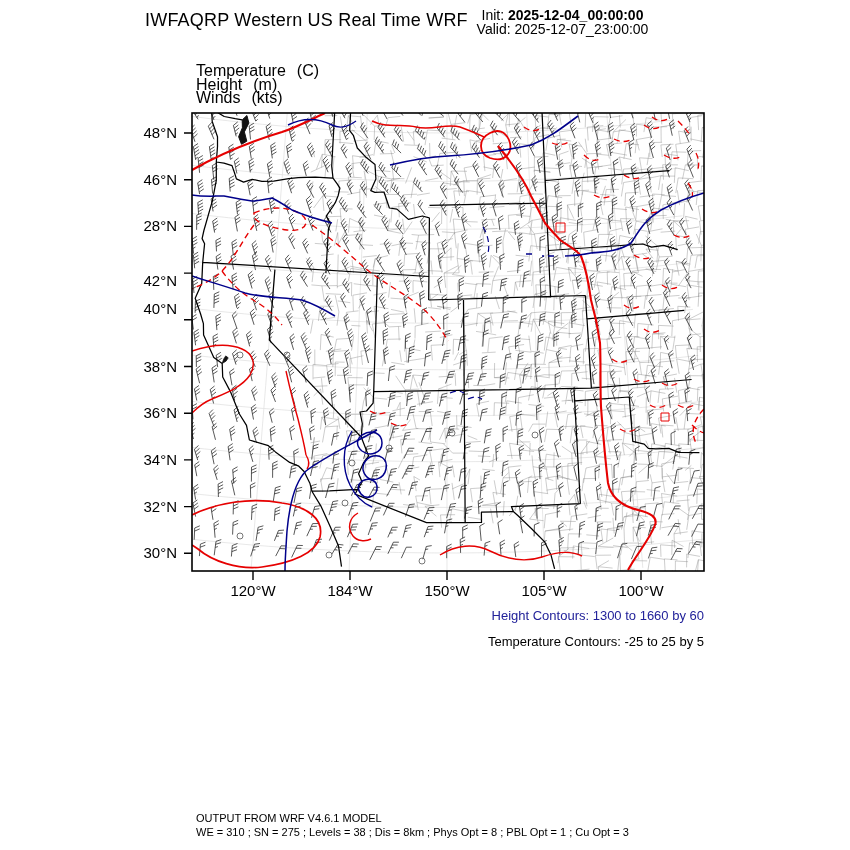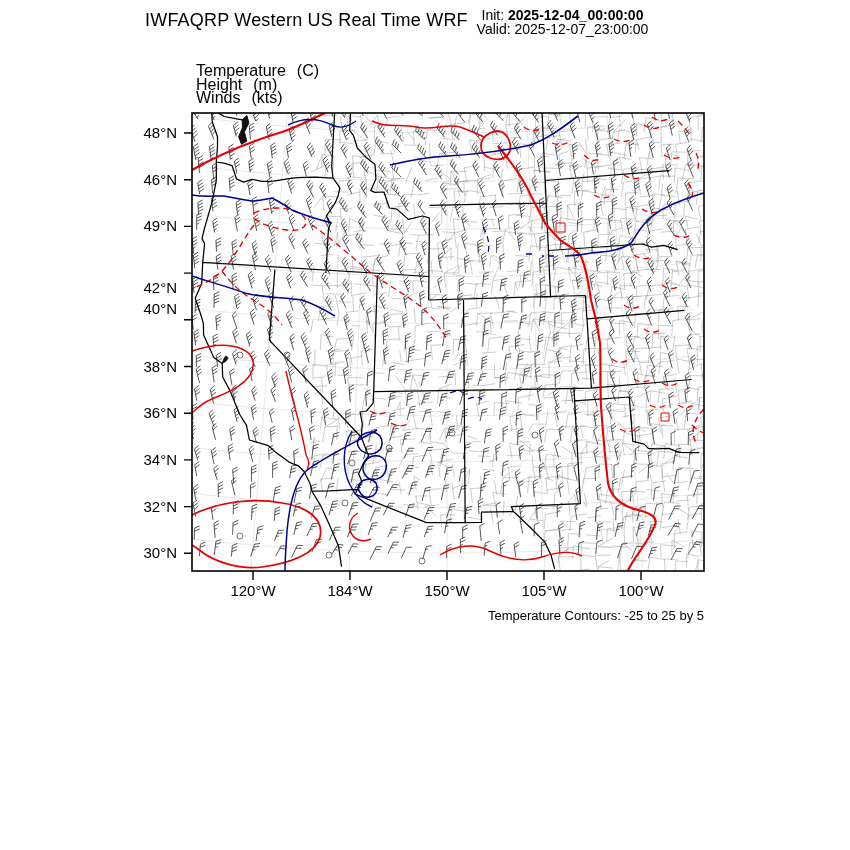--- a/index.html
+++ b/index.html
@@ -94,33 +94,38 @@
         <circle cx="48" cy="242" r="3" stroke="#555" stroke-width="0.8" fill="none"></circle>
         <circle cx="230" cy="448" r="3" stroke="#555" stroke-width="0.8" fill="none"></circle>
       </g>
       <rect x="0" y="0" width="512" height="458" stroke="#000" stroke-width="1.6" fill="none"></rect>
       <path d="M-8 20.0L0 20.0M-8 66.7L0 66.7M-8 113.4L0 113.4M-8 160.1L0 160.1M-8 206.8L0 206.8M-8 253.5L0 253.5M-8 300.2L0 300.2M-8 346.9L0 346.9M-8 393.6L0 393.6M-8 440.3L0 440.3M61 458L61 467M158 458L158 467M255 458L255 467M352 458L352 467M449 458L449 467" stroke="#000" stroke-width="1.4" fill="none"></path>
     </svg>
 
   <div id="axis-labels" class="abs" style="left:0;top:0;width:850px;height:850px;pointer-events:none;">
       <div class="axis-label lat-label" style="top: 126px;">48°N</div>
       <div class="axis-label lat-label" style="top: 172.7px;">46°N</div>
-      <div class="axis-label lat-label" style="top: 219.4px;">49°N</div>
-      <div class="axis-label lat-label" style="top: 281px;">42°N</div>
+      <div class="axis-label lat-label" style="top: 219.4px;">28°N</div>
+      <div class="axis-label lat-label" style="top: 274px;">42°N</div>
       <div class="axis-label lat-label" style="top: 302px;">40°N</div>
       <div class="axis-label lat-label" style="top: 359.5px;">38°N</div>
       <div class="axis-label lat-label" style="top: 406.2px;">36°N</div>
       <div class="axis-label lat-label" style="top: 452.9px;">34°N</div>
       <div class="axis-label lat-label" style="top: 499.6px;">32°N</div>
       <div class="axis-label lat-label" style="top: 546.3px;">30°N</div>
       <div class="axis-label lon-label" style="left: 223px;">120°W</div>
       <div class="axis-label lon-label" style="left: 320px;">184°W</div>
       <div class="axis-label lon-label" style="left: 417px;">150°W</div>
       <div class="axis-label lon-label" style="left: 514px;">105°W</div>
       <div class="axis-label lon-label" style="left: 611px;">100°W</div>
     </div>
 
   <div id="contour-notes" class="abs">
+    <div id="height-note" style="color: rgb(34, 34, 154);">Height Contours: 1300 to 1660 by 60</div>
     <div id="temp-note" style="color: #000000;">Temperature Contours: -25 to 25 by 5</div>
   </div>
 
+  <div id="footer" class="abs">
+    <div>OUTPUT FROM WRF V4.6.1 MODEL</div>
+    <div>WE = 310 ; SN = 275 ; Levels = 38 ; Dis = 8km ; Phys Opt = 8 ; PBL Opt = 1 ; Cu Opt = 3</div>
+  </div>
 
 </div>
 
 </body></html>

